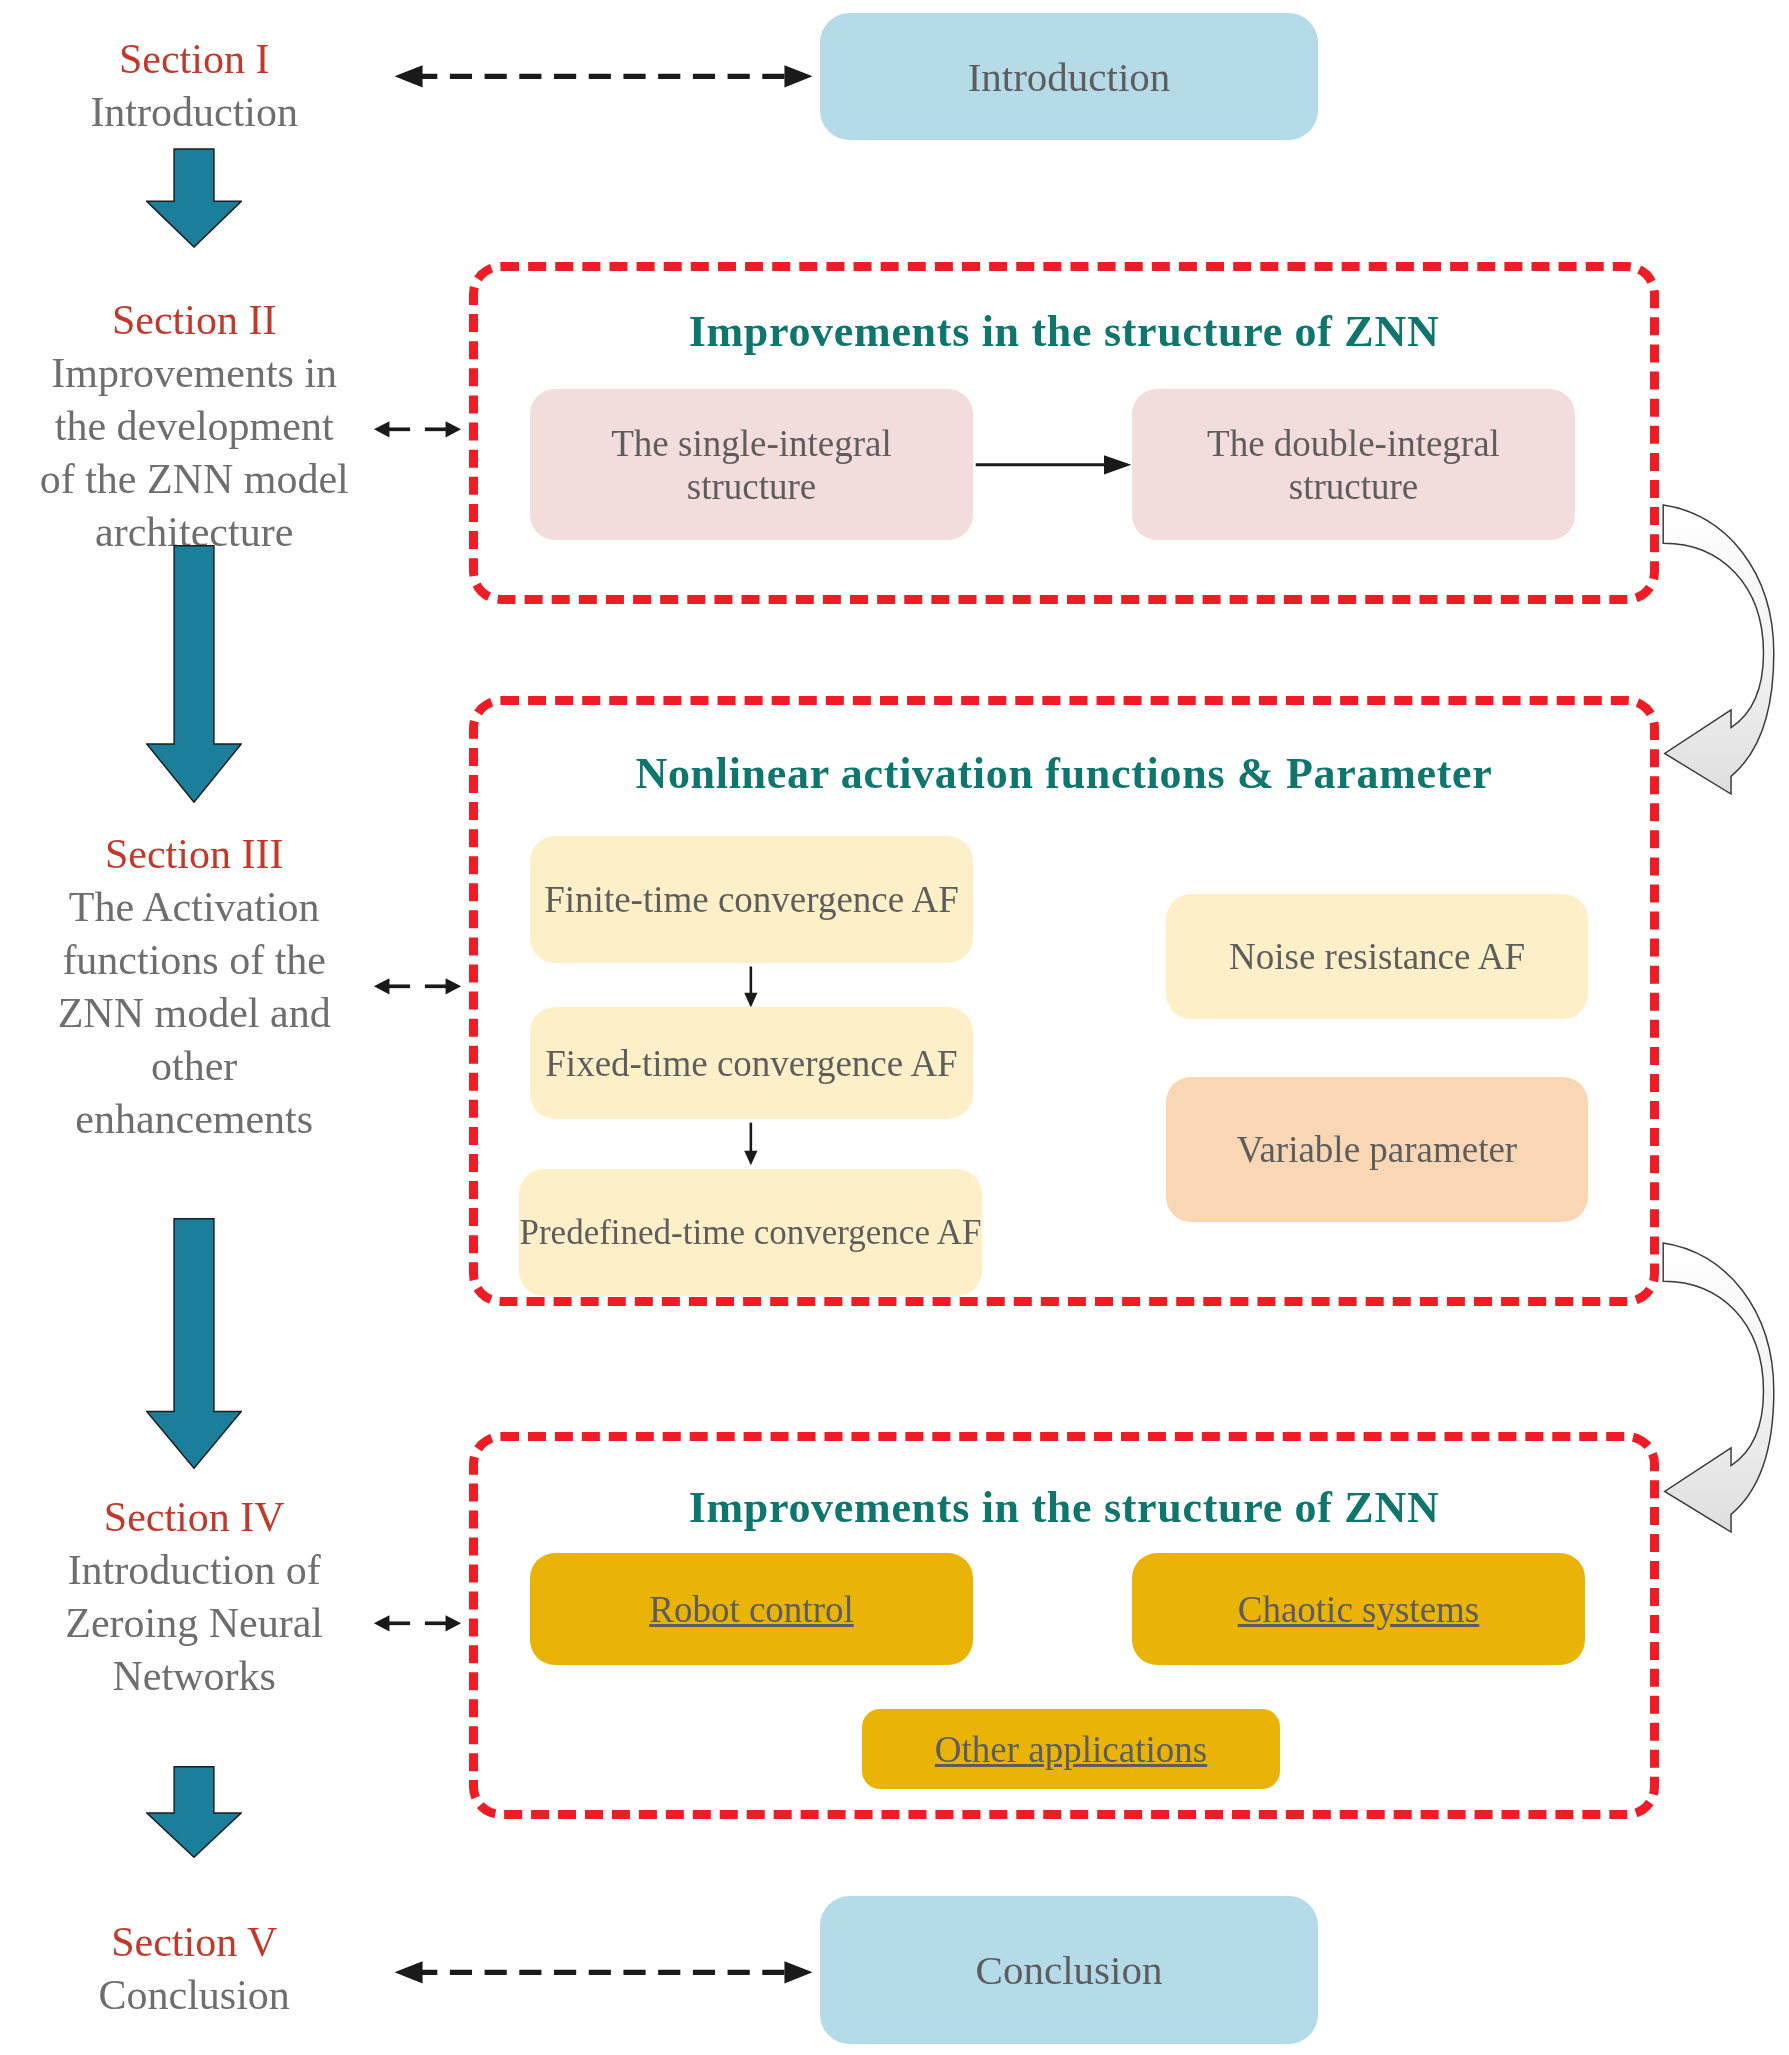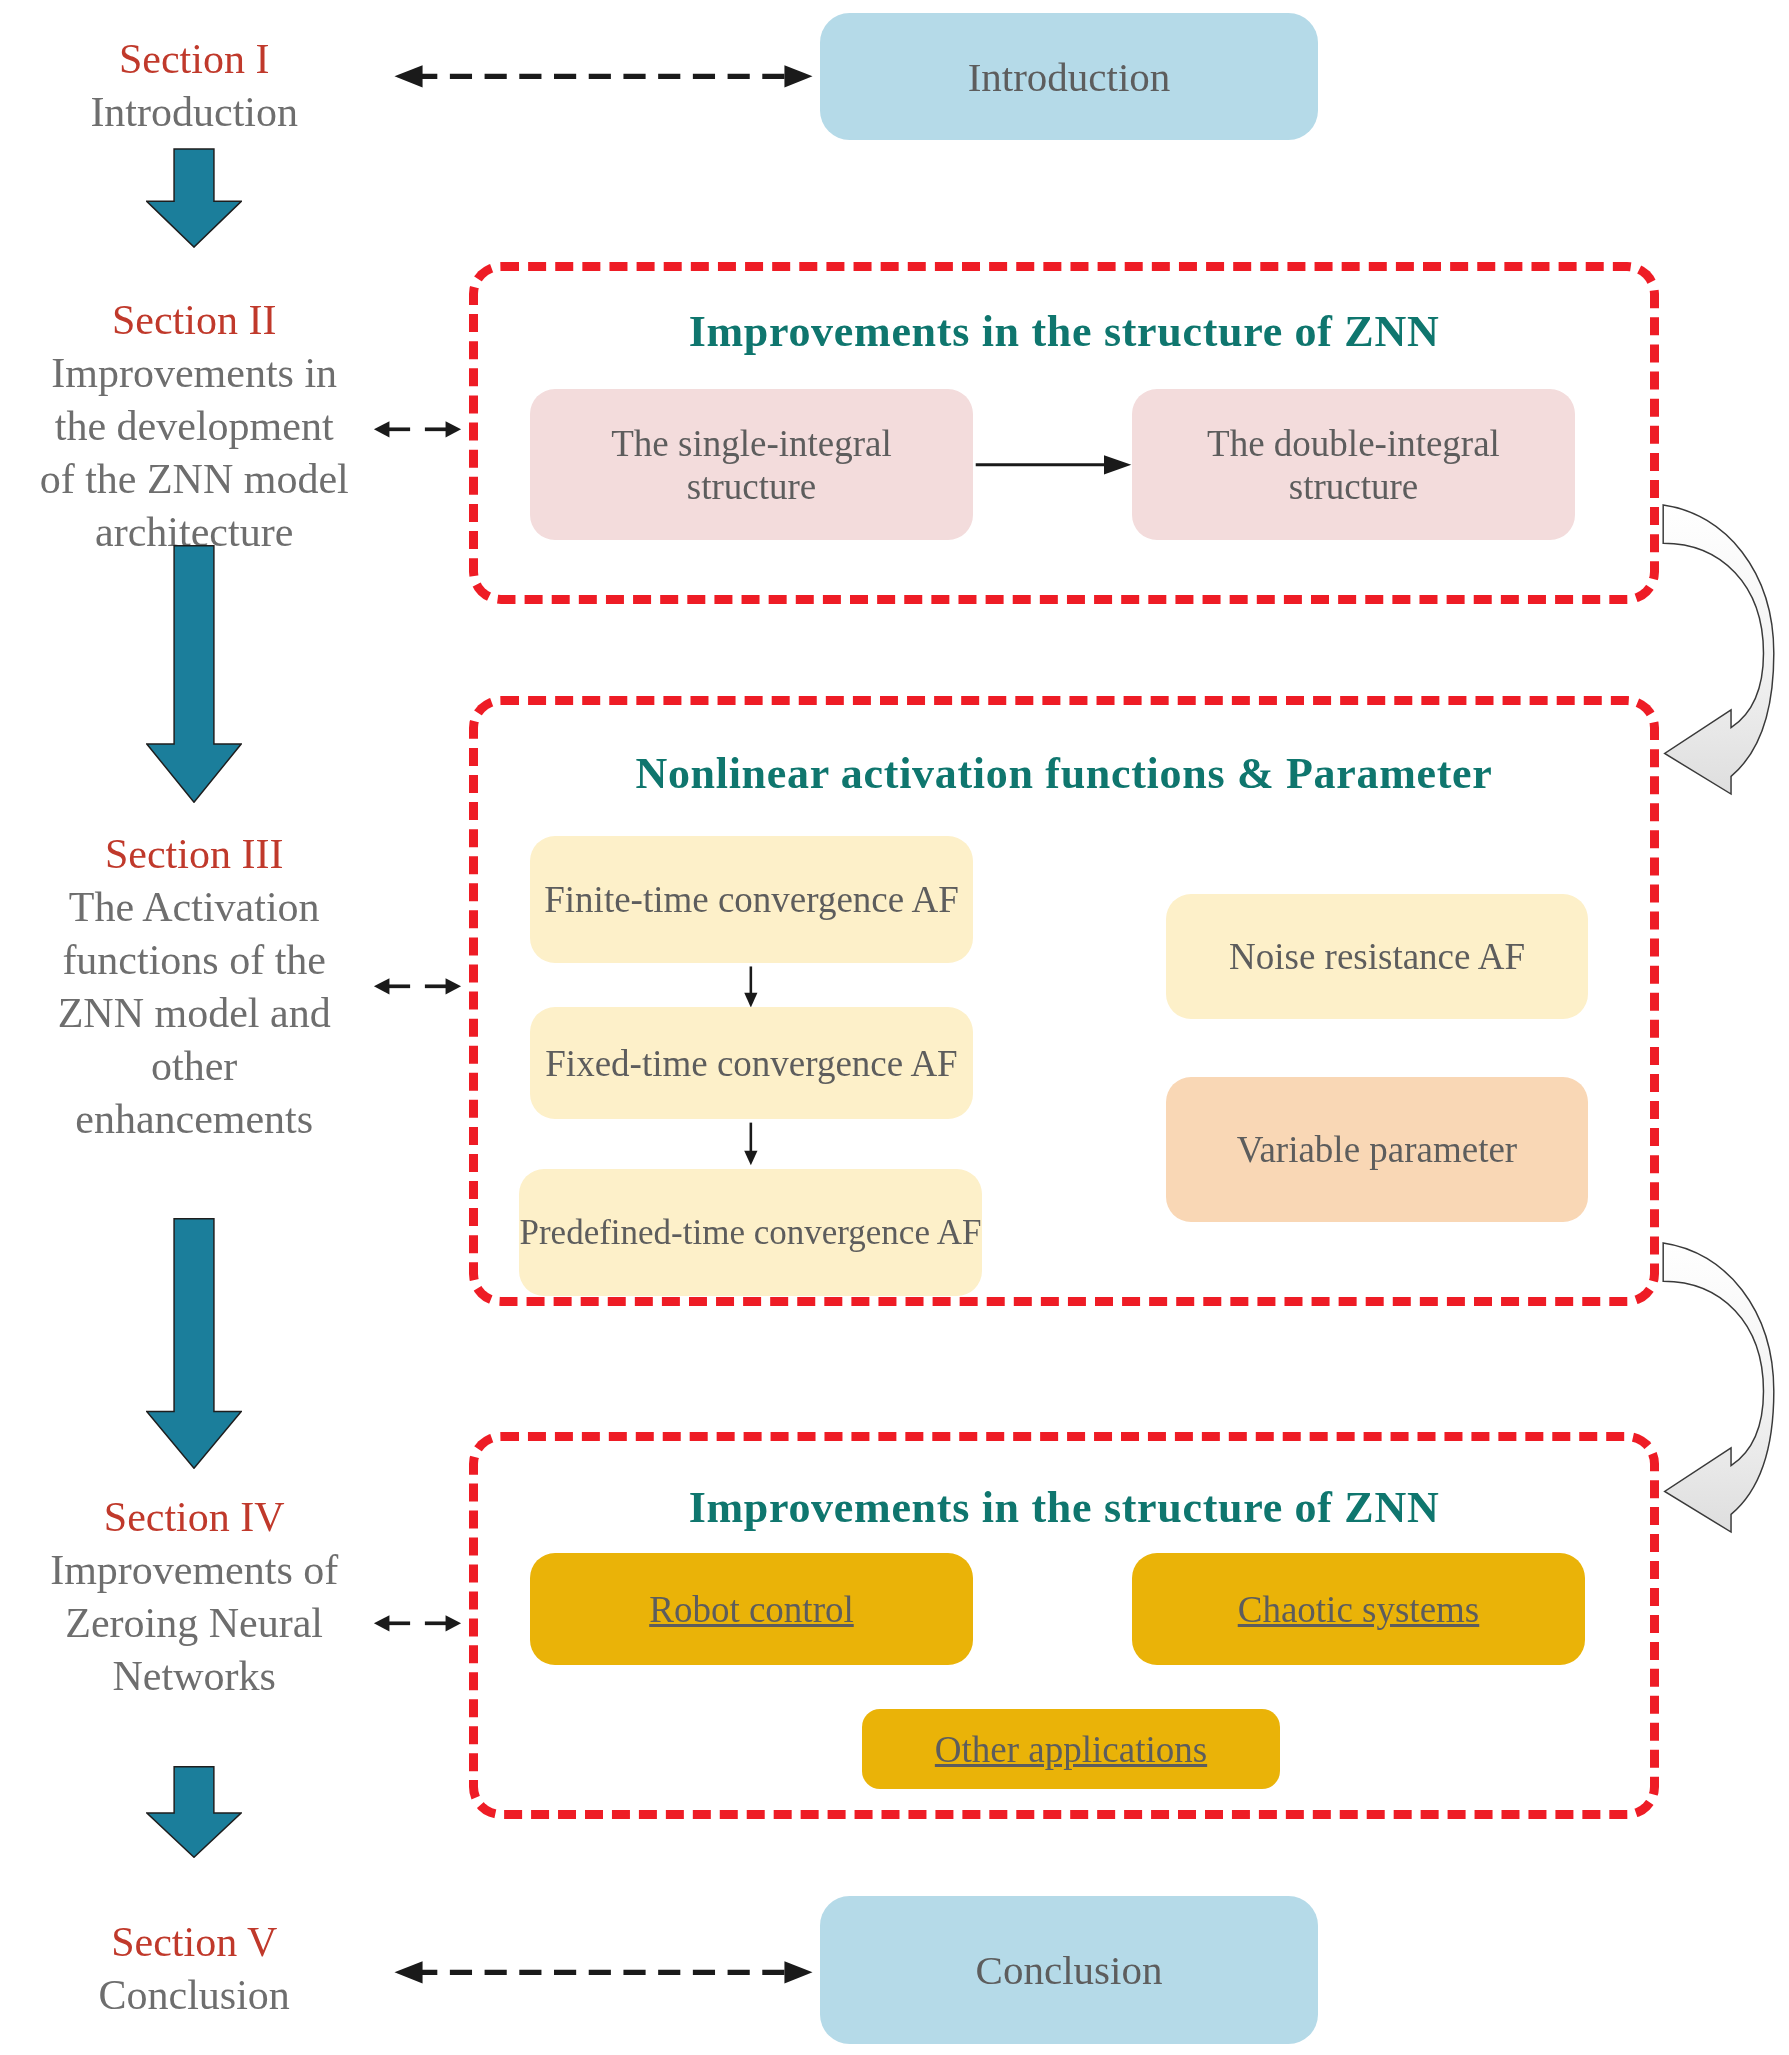--- a/index.html
+++ b/index.html
@@ -59,21 +59,21 @@
     <div class="section-label">Section III</div>
     <div>The Activation</div>
     <div>functions of the</div>
     <div>ZNN model and</div>
     <div>other</div>
     <div>enhancements</div>
   </div>
 
   <div class="abs section-block" style="top:1491px;">
     <div class="section-label">Section IV</div>
-    <div>Improvements of</div>
+    <div>Introduction of</div>
     <div>Zeroing Neural</div>
     <div>Networks</div>
   </div>
 
   <div class="abs section-block" style="top:1916px;">
     <div class="section-label">Section V</div>
     <div>Conclusion</div>
   </div>
 
   <div class="abs" style="left:146px;top:148px;">

